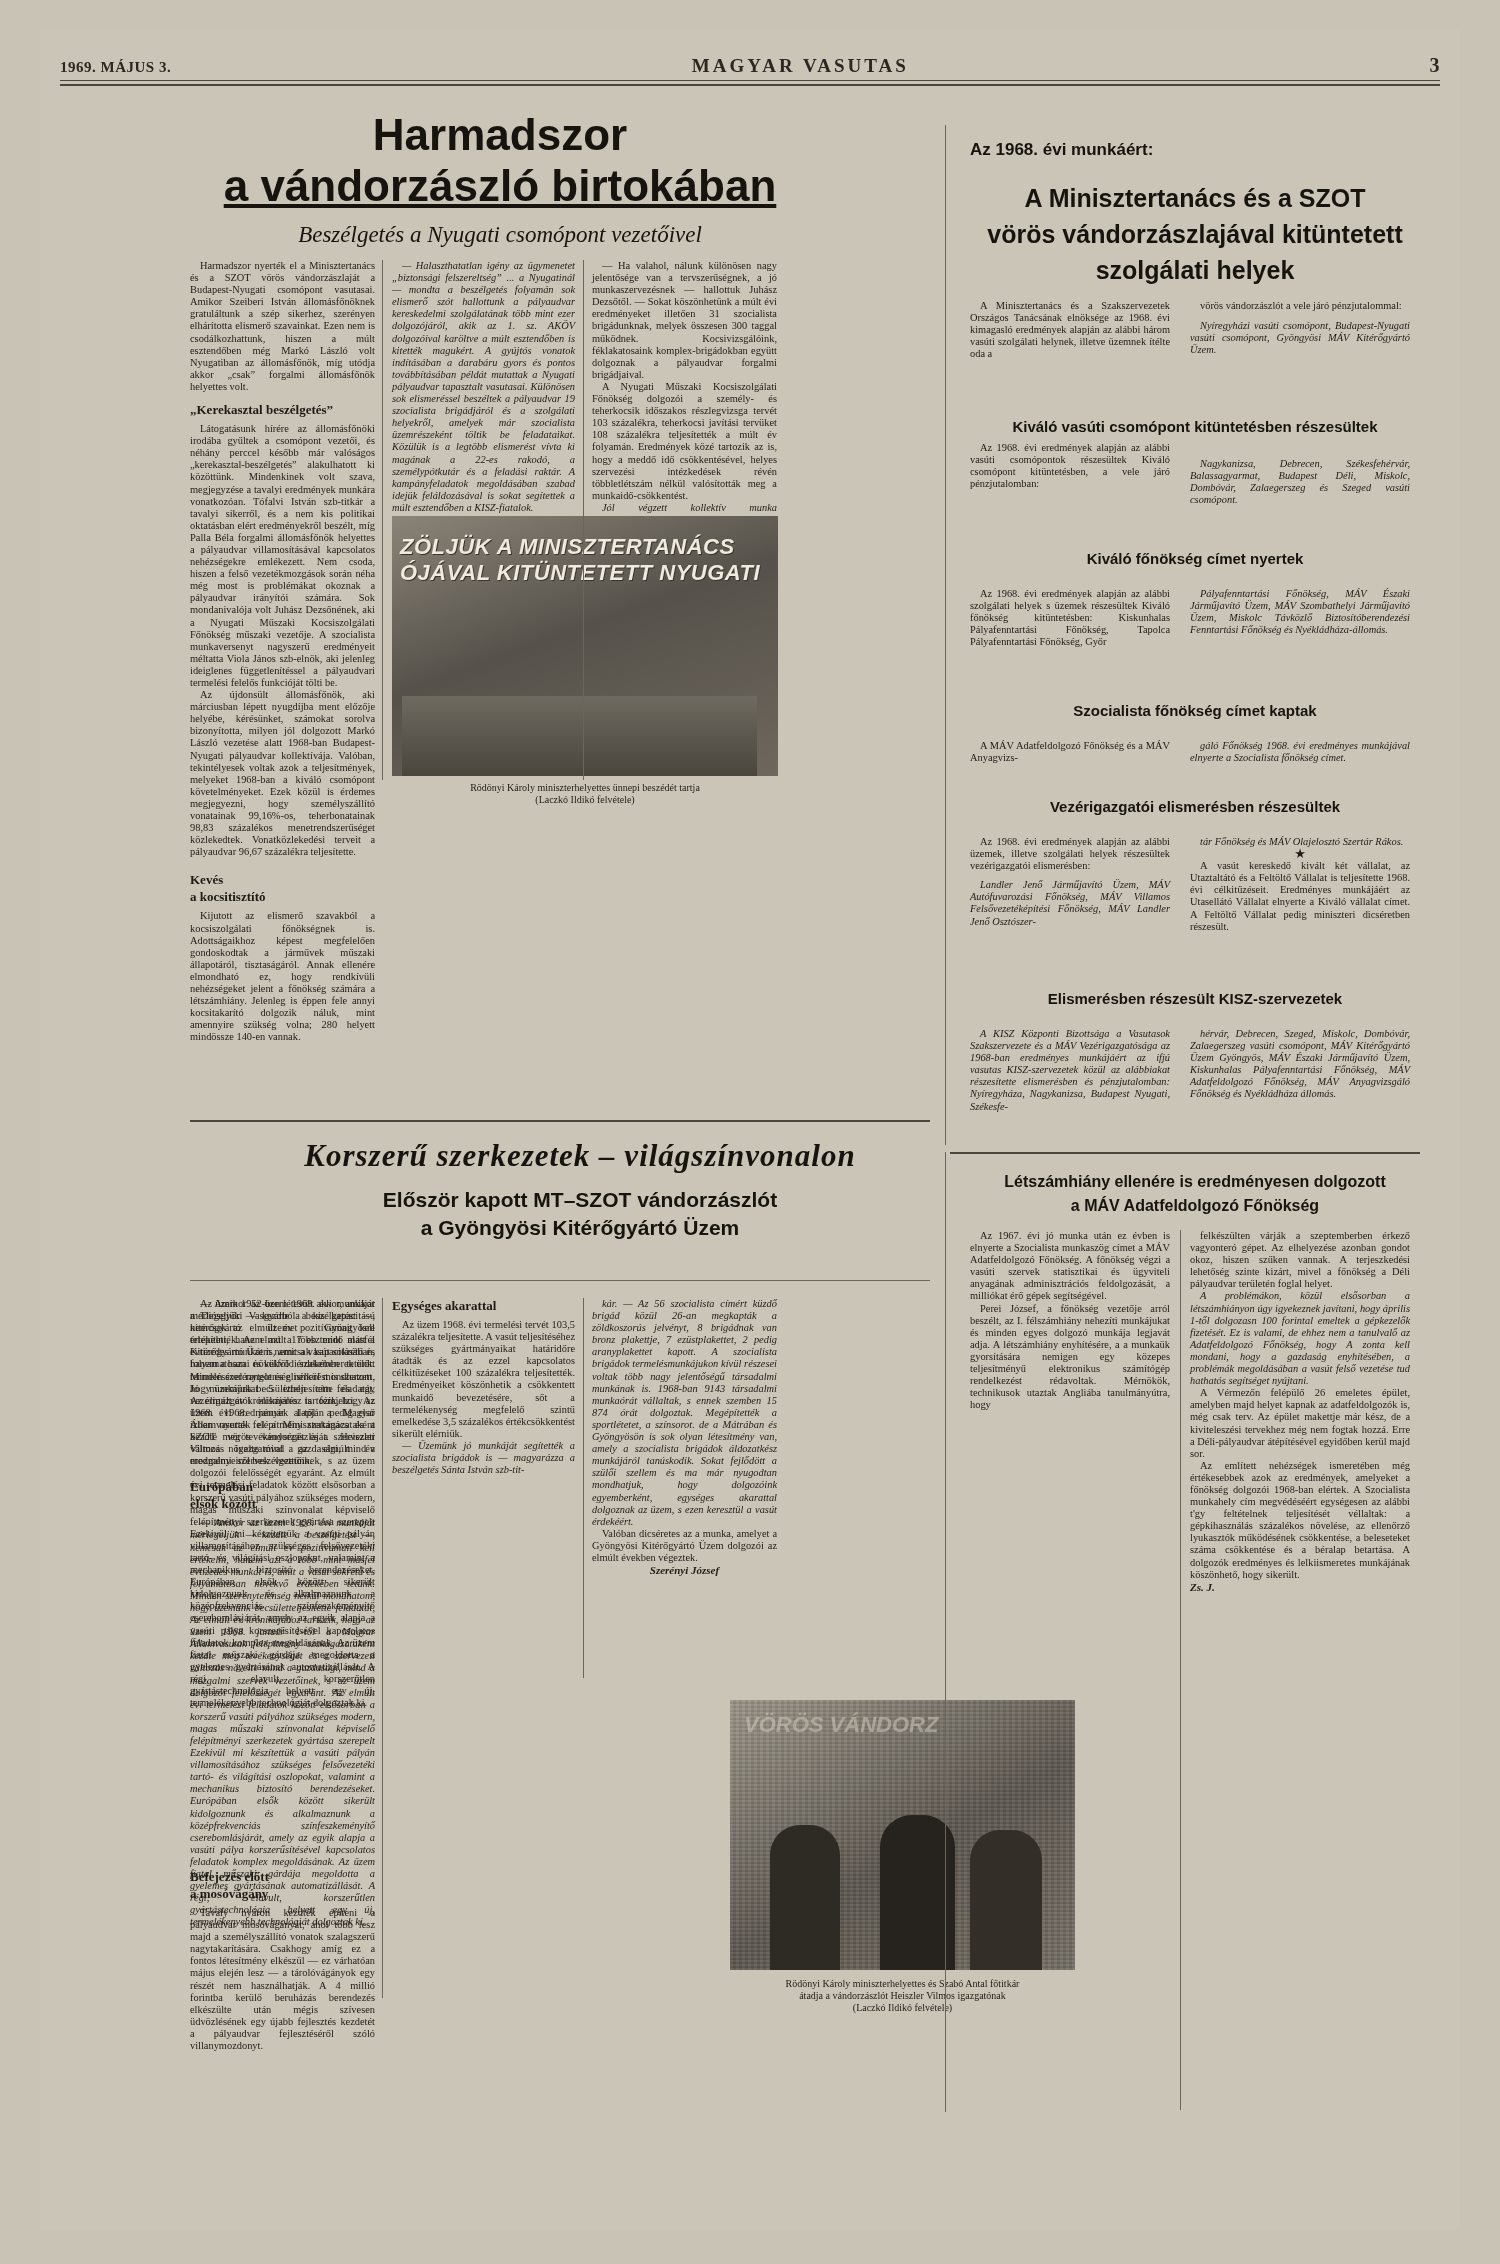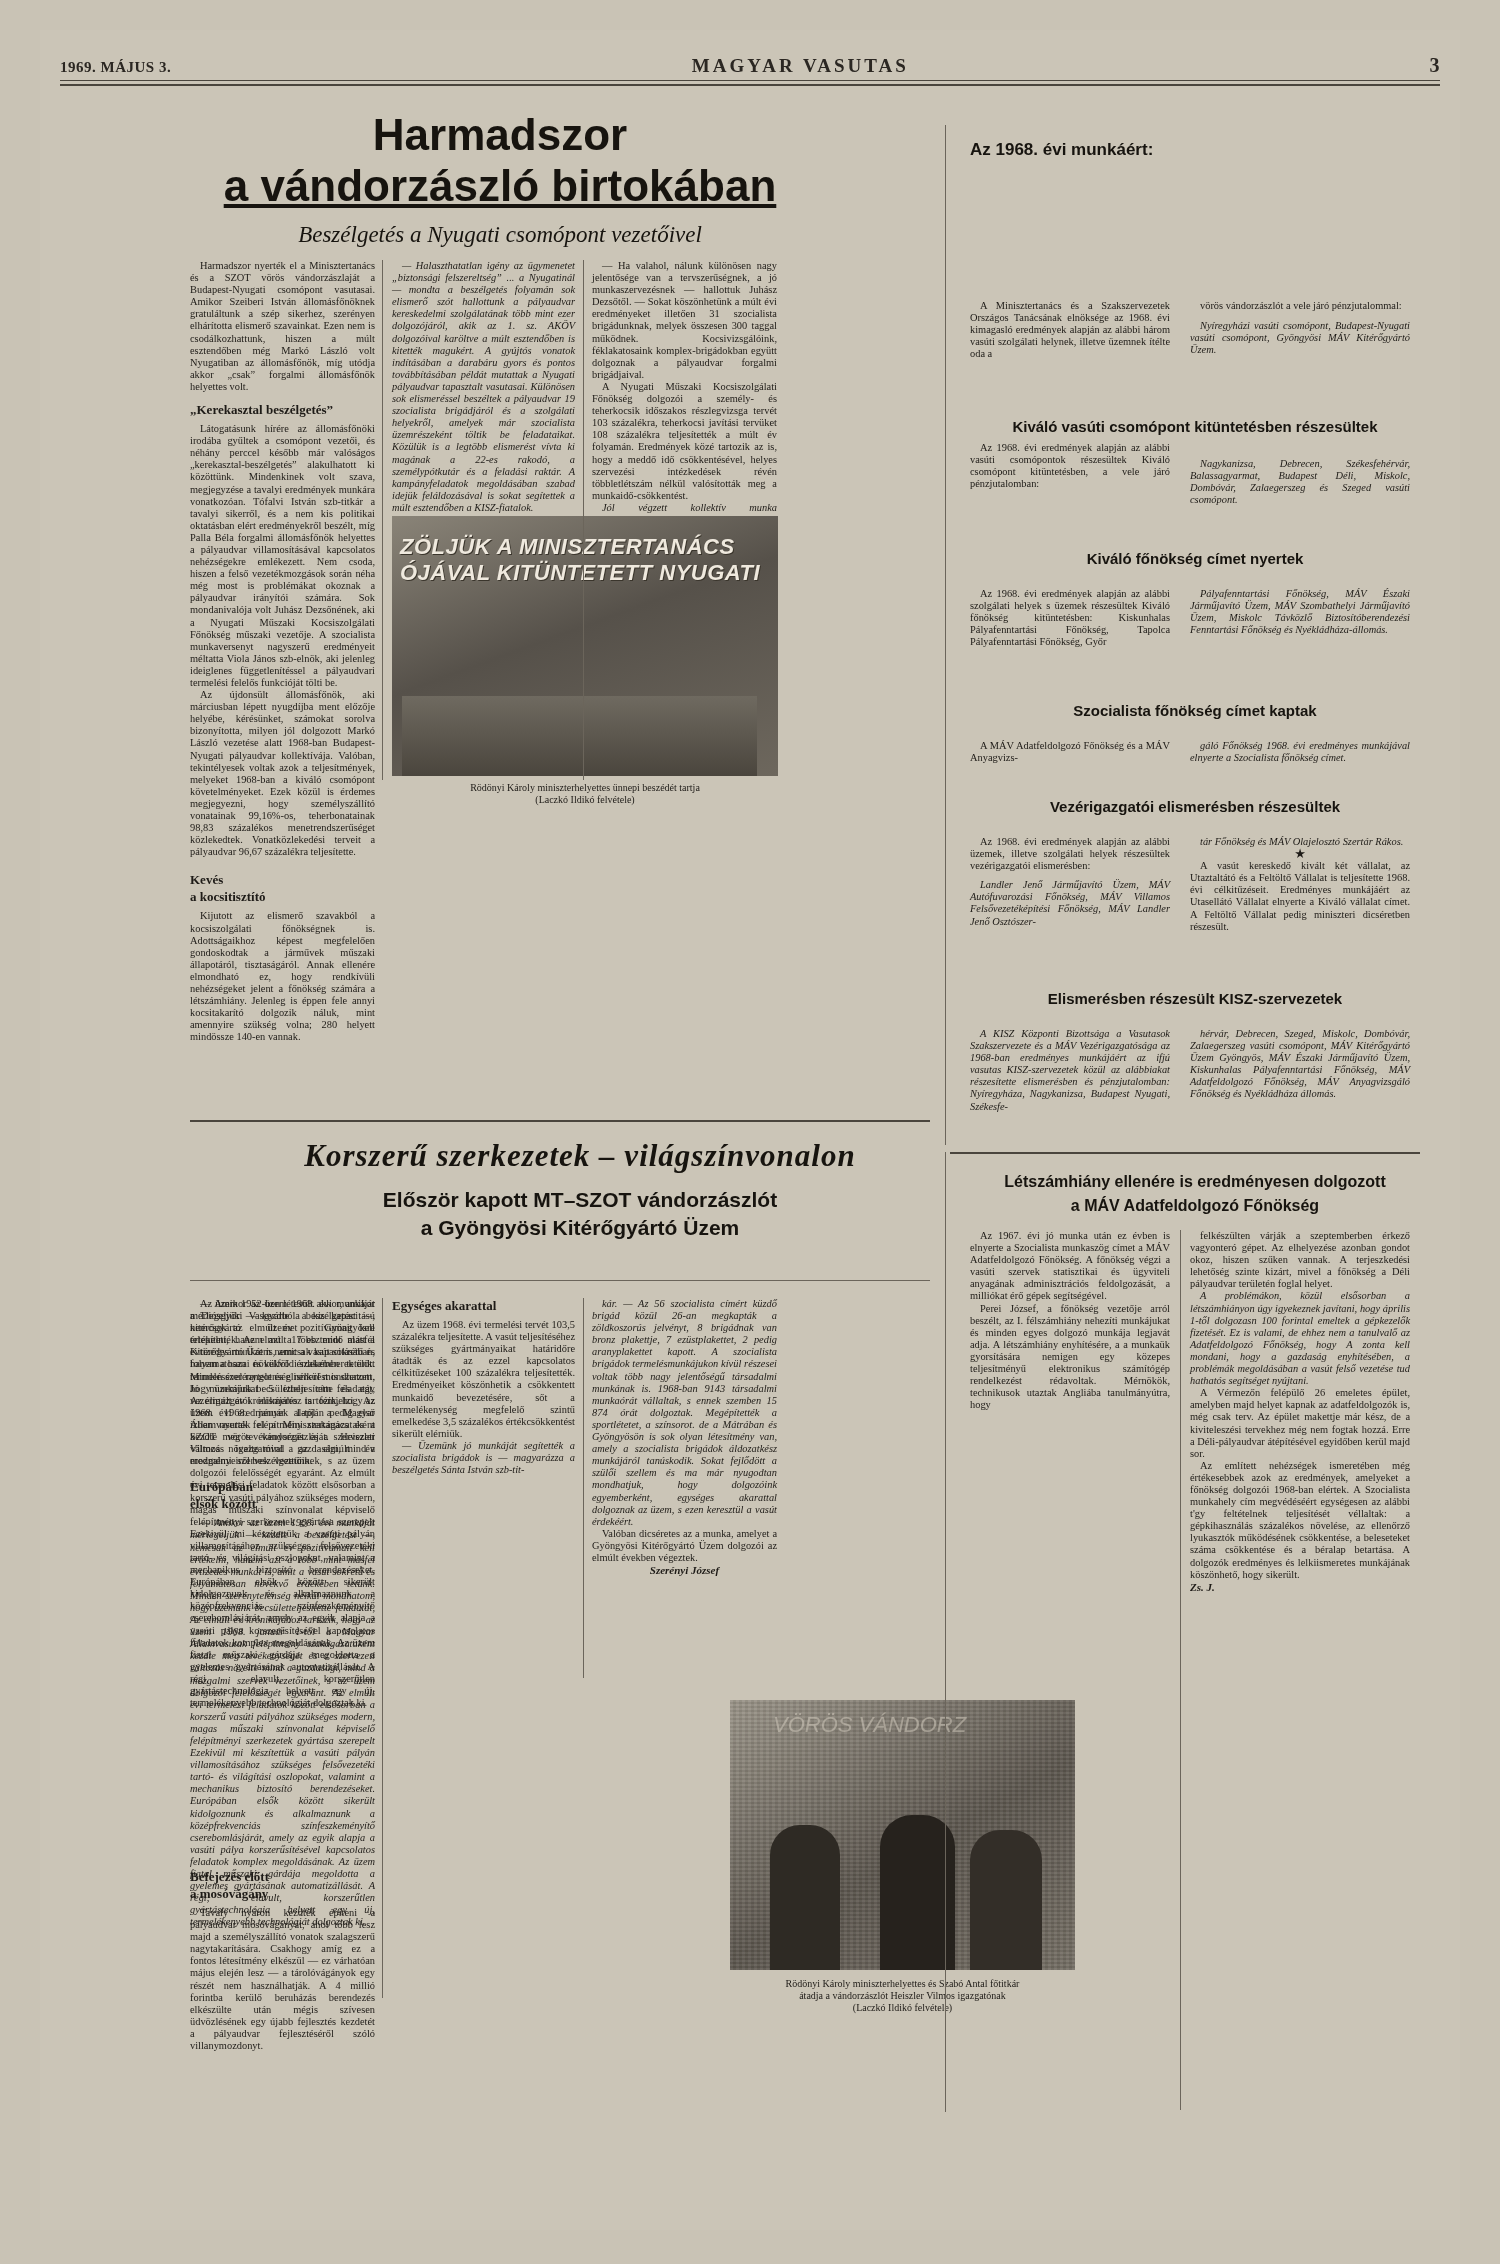--- a/index.html
+++ b/index.html
@@ -312,20 +312,25 @@
       <div style="position:absolute; left:10px; bottom:0; width:92%; height:80px; background:linear-gradient(0deg,#4a453d,#6f6a60);"></div>
     </div>
     <div class="caption" style="left:352px; top:752px; width:386px;">
       <div>Rödönyi Károly miniszterhelyettes ünnepi beszédét tartja</div>
       <div>(Laczkó Ildikó felvétele)</div>
     </div>
 
     <div class="vrule" style="left:905px; top:95px; height:1020px;"></div>
 
     <div class="rail-kicker">Az 1968. évi munkáért:</div>
+    <div class="rail-head">
+      <div>A Minisztertanács és a SZOT</div>
+      <div>vörös vándorzászlajával kitüntetett</div>
+      <div>szolgálati helyek</div>
+    </div>
 
     <div class="col" style="left:930px; top:270px; width:200px;">
       <p class="first">A Minisztertanács és a Szakszervezetek Országos Tanácsának elnöksége az 1968. évi kimagasló eredmények alapján az alábbi három vasúti szolgálati helynek, illetve üzemnek ítélte oda a</p>
     </div>
     <div class="col" style="left:1150px; top:270px; width:220px;">
       <p class="first">vörös vándorzászlót a vele járó pénzjutalommal:</p>
       <p class="it" style="margin-top:8px;">Nyíregyházi vasúti csomópont, Budapest-Nyugati vasúti csomópont, Gyöngyösi MÁV Kitérőgyártó Üzem.</p>
     </div>
 
     <div class="rail-sec" style="left:930px; top:388px; width:450px;">Kiváló vasúti csomópont kitüntetésben részesültek</div>
@@ -424,21 +429,21 @@
 
     <div class="col" style="left:150px; top:1830px; width:185px;">
       <div class="subhead">Befejezés előtt</div>
       <div class="subhead" style="margin-top:-4px;">a mosóvágány</div>
       <p>Tavaly nyáron kezdték építeni a pályaudvar mosóvágányát, ahol több lesz majd a személyszállító vonatok szalagszerű nagytakarítására. Csakhogy amíg ez a fontos létesítmény elkészül — ez várhatóan május elején lesz — a tárolóvágányok egy részét nem használhatják. A 4 millió forintba kerülő beruházás berendezés elkészülte után mégis szívesen üdvözlésének egy újabb fejlesztés kezdetét a pályaudvar fejlesztéséről szóló villanymozdonyt.</p>
     </div>
 
     <div class="photo" style="left:690px; top:1670px; width:345px; height:270px;">
       <div style="position:absolute; inset:0; background:linear-gradient(150deg,#9a9488 0%,#5c564e 55%,#746e64 100%);"></div>
       <div class="grain"></div>
-      <div style="position:absolute; left:14px; top:12px; font-family:'Liberation Sans',sans-serif; font-weight:normal; font-style:italic; font-size:22px; color:#cfc8bb; opacity:.55;margin-left:29px;">VÖRÖS VÁNDORZ</div>
+      <div style="position:absolute; left:14px; top:12px; font-family:'Liberation Sans',sans-serif; font-weight:bold; font-style:italic; font-size:22px; color:#cfc8bb; opacity:.55;">VÖRÖS VÁNDORZ</div>
       <div style="position:absolute; left:40px; bottom:0; width:70px; height:145px; background:#2e2a24; border-radius:30px 30px 0 0;"></div>
       <div style="position:absolute; left:150px; bottom:0; width:75px; height:155px; background:#26221d; border-radius:32px 32px 0 0;"></div>
       <div style="position:absolute; left:240px; bottom:0; width:72px; height:140px; background:#332e28; border-radius:30px 30px 0 0;"></div>
     </div>
     <div class="caption" style="left:690px; top:1948px; width:345px;">
       <div>Rödönyi Károly miniszterhelyettes és Szabó Antal főtitkár</div>
       <div>átadja a vándorzászlót Heiszler Vilmos igazgatónak</div>
       <div>(Laczkó Ildikó felvétele)</div>
     </div>
 

